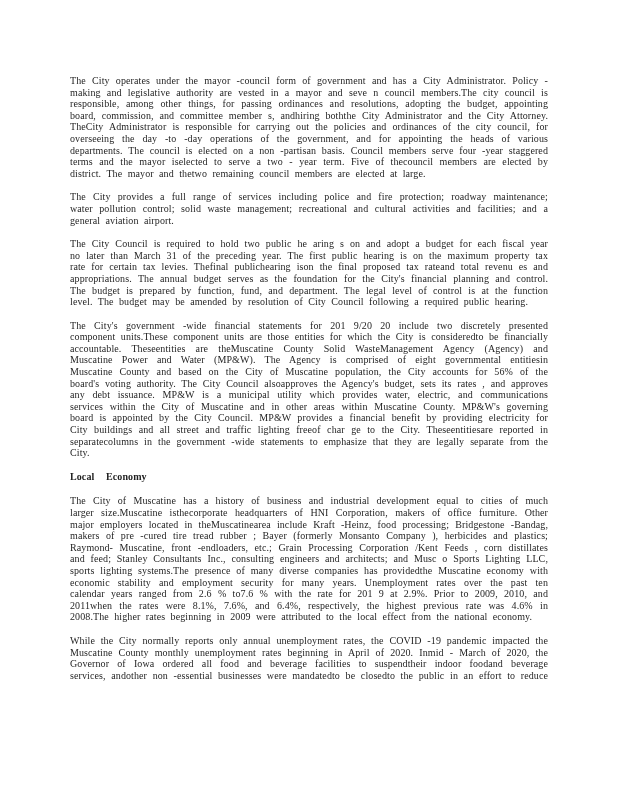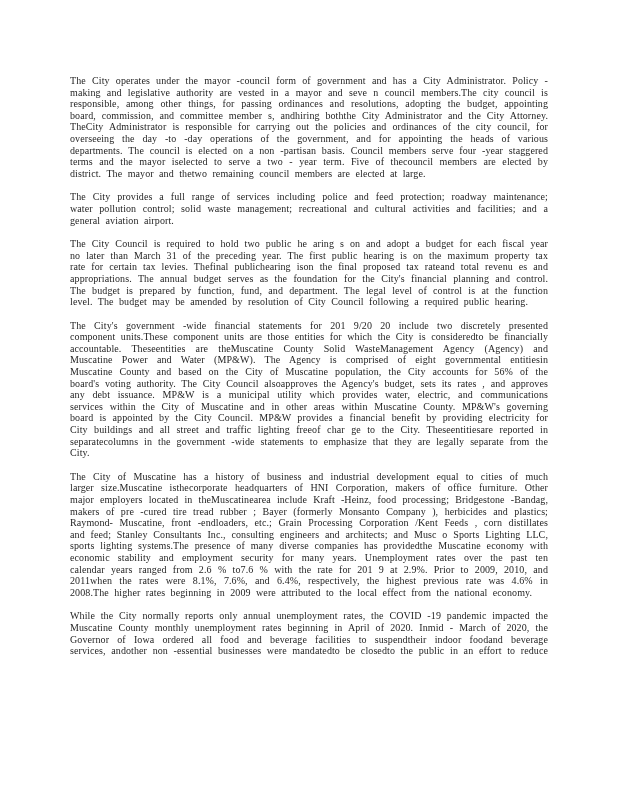--- a/index.html
+++ b/index.html
@@ -40,23 +40,24 @@
     word-spacing: 9px;
     margin: 0 0 13px 0;
   }
 </style>
 </head>
 <body>
 
 <div class="page">
   <p class="para">The City operates under the mayor -council form of government and has a City Administrator. Policy - making and legislative authority are vested in a mayor and seve n council members.The city council is responsible, among other things, for passing ordinances and resolutions, adopting the budget, appointing board, commission, and committee member s, andhiring boththe City Administrator and the City Attorney. TheCity Administrator is responsible for carrying out the policies and ordinances of the city council, for overseeing the day -to -day operations of the government, and for appointing the heads of various departments. The council is elected on a non -partisan basis. Council members serve four -year staggered terms and the mayor iselected to serve a two - year term. Five of thecouncil members are elected by district. The mayor and thetwo remaining council members are elected at large.</p>
 
-  <p class="para">The City provides a full range of services including police and feed protection; roadway maintenance; water pollution control; solid waste management; recreational and cultural activities and facilities; and a general aviation airport.</p>
+  <p class="para">The City provides a full range of services including police and fire protection; roadway maintenance; water pollution control; solid waste management; recreational and cultural activities and facilities; and a general aviation airport.</p>
 
   <p class="para">The City Council is required to hold two public he aring s on and adopt a budget for each fiscal year no later than March 31 of the preceding year. The first public hearing is on the maximum property tax rate for certain tax levies. Thefinal publichearing ison the final proposed tax rateand total revenu es and appropriations. The annual budget serves as the foundation for the City's financial planning and control. The budget is prepared by function, fund, and department. The legal level of control is at the function level. The budget may be amended by resolution of City Council following a required public hearing.</p>
 
   <p class="para">The City's government -wide financial statements for 201 9/20 20 include two discretely presented component units.These component units are those entities for which the City is consideredto be financially accountable. Theseentities are theMuscatine County Solid WasteManagement Agency (Agency) and Muscatine Power and Water (MP&amp;W). The Agency is comprised of eight governmental entitiesin Muscatine County and based on the City of Muscatine population, the City accounts for 56% of the board's voting authority. The City Council alsoapproves the Agency's budget, sets its rates , and approves any debt issuance. MP&amp;W is a municipal utility which provides water, electric, and communications services within the City of Muscatine and in other areas within Muscatine County. MP&amp;W's governing board is appointed by the City Council. MP&amp;W provides a financial benefit by providing electricity for City buildings and all street and traffic lighting freeof char ge to the City. Theseentitiesare reported in separatecolumns in the government -wide statements to emphasize that they are legally separate from the City.</p>
 
+  <h2 class="heading">Local Economy</h2>
 
   <p class="para">The City of Muscatine has a history of business and industrial development equal to cities of much larger size.Muscatine isthecorporate headquarters of HNI Corporation, makers of office furniture. Other major employers located in theMuscatinearea include Kraft -Heinz, food processing; Bridgestone -Bandag, makers of pre -cured tire tread rubber ; Bayer (formerly Monsanto Company ), herbicides and plastics; Raymond- Muscatine, front -endloaders, etc.; Grain Processing Corporation /Kent Feeds , corn distillates and feed; Stanley Consultants Inc., consulting engineers and architects; and Musc o Sports Lighting LLC, sports lighting systems.The presence of many diverse companies has providedthe Muscatine economy with economic stability and employment security for many years. Unemployment rates over the past ten calendar years ranged from 2.6 % to7.6 % with the rate for 201 9 at 2.9%. Prior to 2009, 2010, and 2011when the rates were 8.1%, 7.6%, and 6.4%, respectively, the highest previous rate was 4.6% in 2008.The higher rates beginning in 2009 were attributed to the local effect from the national economy.</p>
 
   <p class="para continued">While the City normally reports only annual unemployment rates, the COVID -19 pandemic impacted the Muscatine County monthly unemployment rates beginning in April of 2020. Inmid - March of 2020, the Governor of Iowa ordered all food and beverage facilities to suspendtheir indoor foodand beverage services, andother non -essential businesses were mandatedto be closedto the public in an effort to reduce</p>
 </div>
 
 </body></html>

